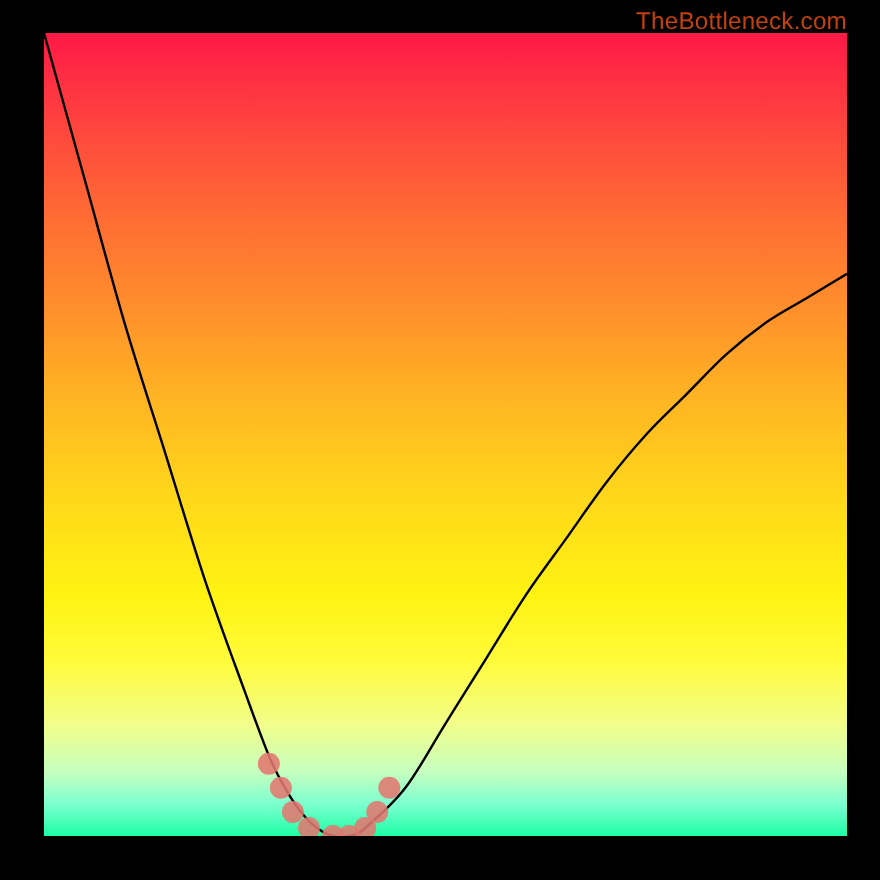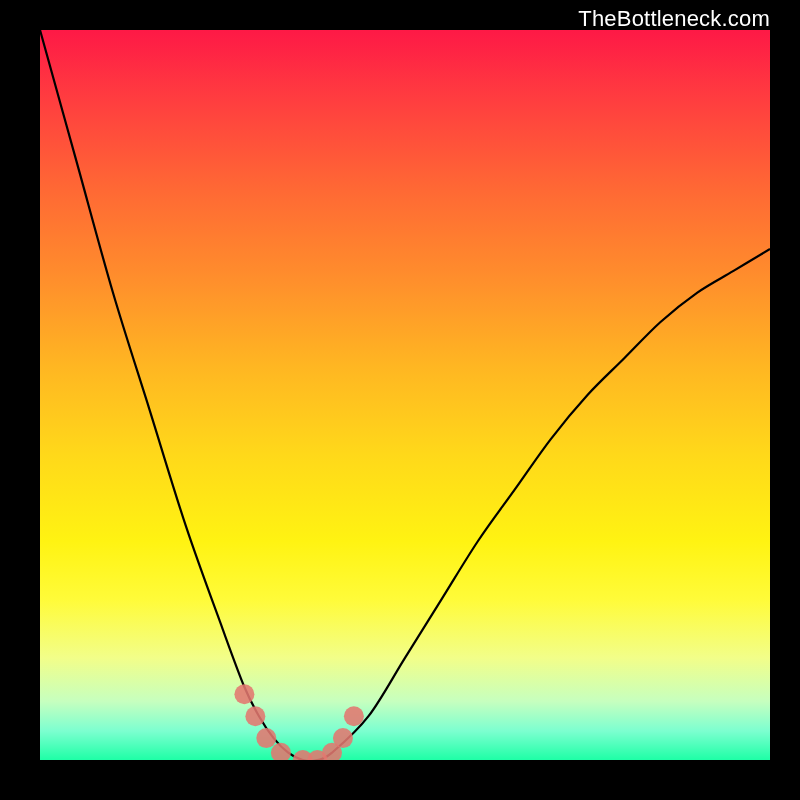--- a/index.html
+++ b/index.html
@@ -28,21 +28,21 @@
       #f2fe89 86%,
       #c6ffbf 92%,
       #7dffd0 96%,
       #1effa6 100%
     );
   }
   .watermark {
     position: absolute;
     top: 6px;
     right: 30px;
-    color: #ffffff;
+    color: #c2410c;
     font-size: 22px;
     letter-spacing: 0.2px;
   }
   svg.curve {
     position: absolute;
     top: 0; left: 0;
     width: 730px; height: 730px;
   }
 </style>
 </head>

